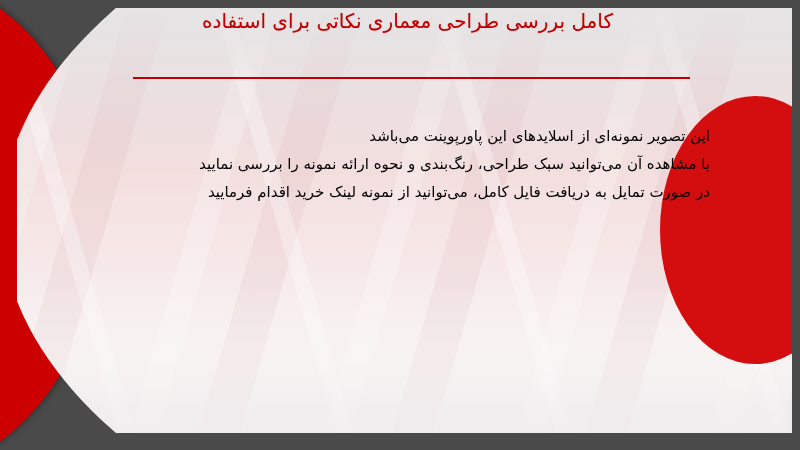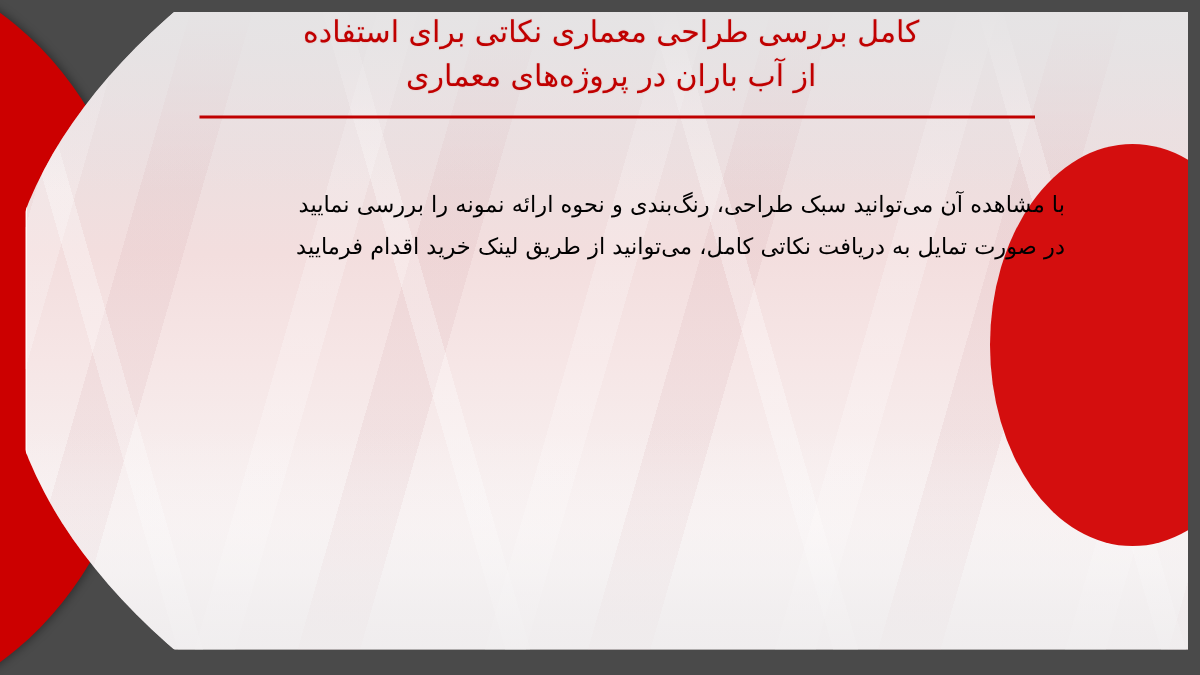--- a/index.html
+++ b/index.html
@@ -175,22 +175,22 @@
   <div class="inner-panel">
     <div class="streaks"></div>
     <div class="streaks2"></div>
     <div class="sheen-top"></div>
     <div class="sheen-bottom"></div>
     <div class="red-blob-right"></div>
   </div>
 
   <div class="title-block">
     <div class="title-line">کامل بررسی طراحی معماری نکاتی برای استفاده</div>
-    <div class="title-line">از آب باران در پروژه‌های معماری</div>
   </div>
   <div class="title-rule"></div>
 
   <div class="body-block">
+    <div class="body-line">این تصویر نمونه‌ای از اسلایدهای این پاورپوینت می‌باشد</div>
     <div class="body-line">با مشاهده آن می‌توانید سبک طراحی، رنگ‌بندی و نحوه ارائه نمونه را بررسی نمایید</div>
-    <div class="body-line">در صورت تمایل به دریافت نکاتی کامل، می‌توانید از طریق لینک خرید اقدام فرمایید</div>
+    <div class="body-line">در صورت تمایل به دریافت فایل کامل، می‌توانید از نمونه لینک خرید اقدام فرمایید</div>
   </div>
 
 </div>
 
 </body></html>

